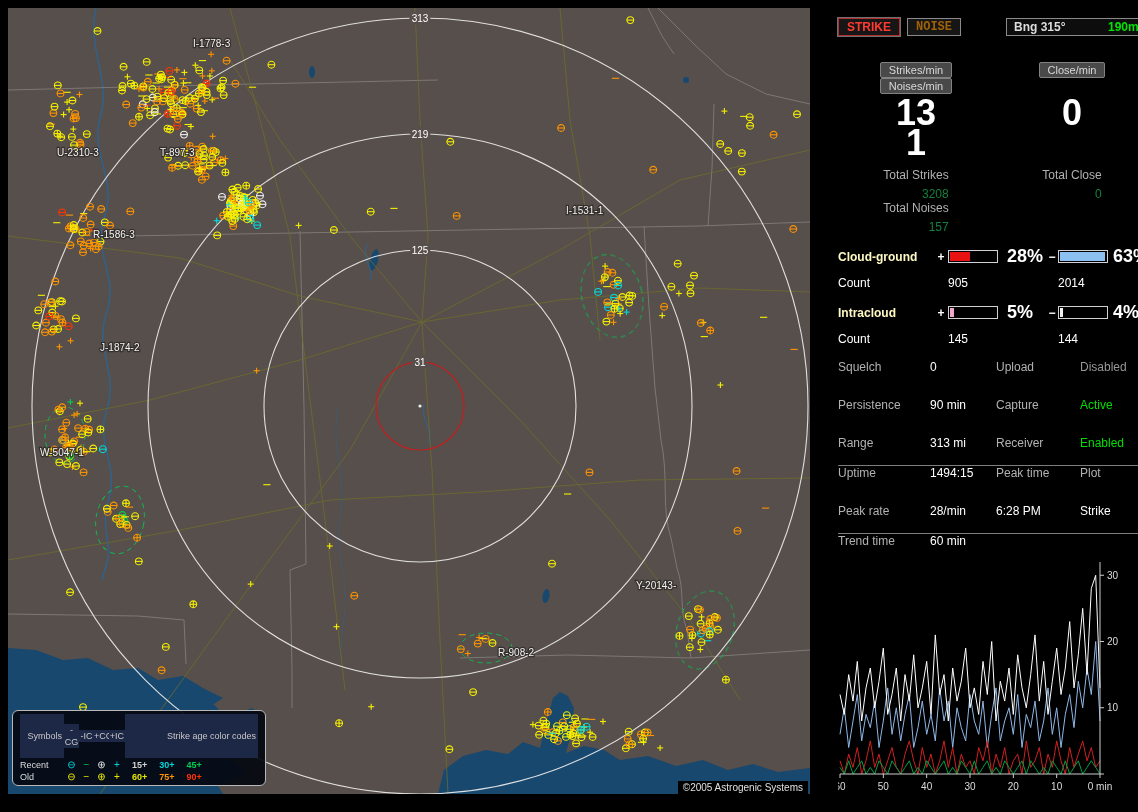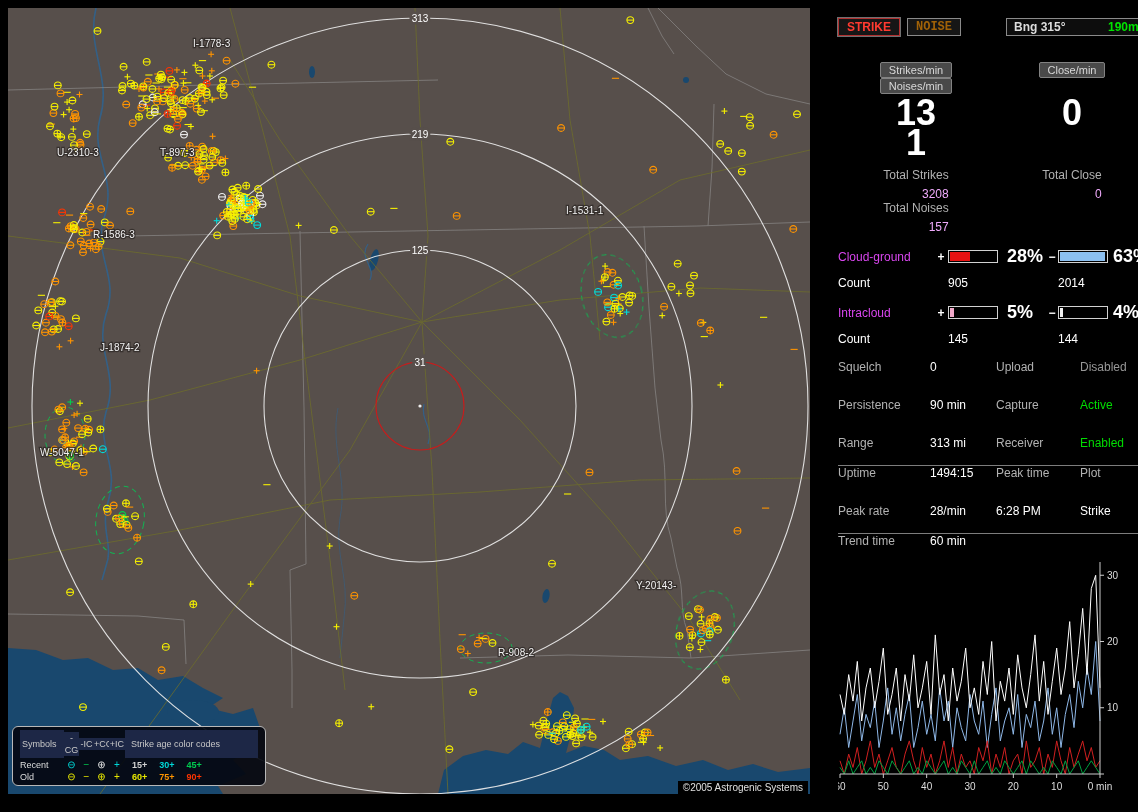--- a/index.html
+++ b/index.html
@@ -13,21 +13,21 @@
            font-family:"Liberation Sans",sans-serif;}
   .celllab{font-size:10px;fill:#f2f2f2;paint-order:stroke;stroke:rgba(45,40,37,.78);stroke-width:2.5px;
            font-family:"Liberation Sans",sans-serif;}
   .copyright{position:absolute;right:2px;bottom:0;background:#000;color:#e0e0e0;font-size:10px;
              padding:1px 5px;z-index:5;}
 
   
   .legend{position:absolute;left:4px;bottom:8px;z-index:5;background:rgba(4,8,16,.92);
           border:1px solid #b8b8b8;border-radius:6px;padding:3px 7px;font-size:9px;color:#ddd;min-width:238px;}
   .lg-grid{display:grid;grid-template-columns:44px 15px 15px 15px 16px auto;align-items:center;row-gap:1px;}
-  .lg-h{background:#1d2746;color:#c8c8c8;line-height:12px;padding:8px 2px;}
+  .lg-h{background:#1d2746;color:#c8c8c8;line-height:12px;padding:16px 2px;text-align:right;}
   .lg-c{text-align:center;padding:0;}
   .lg-age{padding-left:6px;}
   .lg-l{color:#ddd;}
   .lg-s{text-align:center;font-size:10px;line-height:11px;}
   .lg-ages{display:flex;gap:12px;padding-left:7px;font-weight:bold;}
 
   
   .panel{position:absolute;left:818px;top:8px;width:312px;color:#ddd;font-size:12px;margin-left:20px;}
   .topbar{display:flex;align-items:center;margin-top:10px;}
   .btn{font-weight:bold;font-size:12px;padding:1px 8px;background:#161616;border:1px solid #8a8a8a;
@@ -39,25 +39,25 @@
   .bng .dist{color:#00e400;}
 
   .stats-row{display:grid;grid-template-columns:1fr 1fr;justify-items:center;}
   .r1{margin-top:26px;}
   .r2{margin-top:4px;}
   .r3{margin-top:10px;}
   .chip{background:#494949;border:1px solid #828282;color:#d8d8d8;font-size:11px;padding:1px 8px;border-radius:2px;}
   .bignum{font-size:36px;font-weight:bold;color:#fff;line-height:30px;}
   .tcol{display:flex;flex-direction:column;}
   .tlabel{color:#b2b2b2;}
-  .tval{color:#f0abfc;text-align:right;margin-top:5px;}
+  .tval{color:#15803d;text-align:right;margin-top:5px;}
 
   .dist-title{margin-top:32px;padding-bottom:5px;border-bottom:1px solid #838383;color:#c2c2c2;}
   .dist-row{display:grid;grid-template-columns:96px 14px 54px 44px 12px 50px auto;align-items:center;margin-top:12px;}
-  .dlabel{color:#d946ef;font-weight:normal;}
+  .dlabel{color:#fef9c3;font-weight:bold;}
   .sign{color:#fff;font-weight:bold;text-align:center;}
   .pct{color:#fff;font-weight:bold;font-size:18px;padding-left:5px;}
   .bar{width:48px;height:11px;border:1px solid #d2d2d2;background:#000;position:relative;}
   .bar i{position:absolute;top:1px;bottom:1px;left:1px;display:block;}
   .count-row{display:grid;grid-template-columns:110px 110px auto;margin-top:9px;color:#fff;}
 
   .datetime{margin-top:15px;border-top:1px solid #7d7d7d;border-bottom:1px solid #7d7d7d;
             padding:6px 2px 7px;color:#00ee00;font-weight:bold;font-size:15px;}
 
   .status-grid{display:grid;grid-template-columns:92px 66px 84px auto;row-gap:24px;margin-top:14px;}

